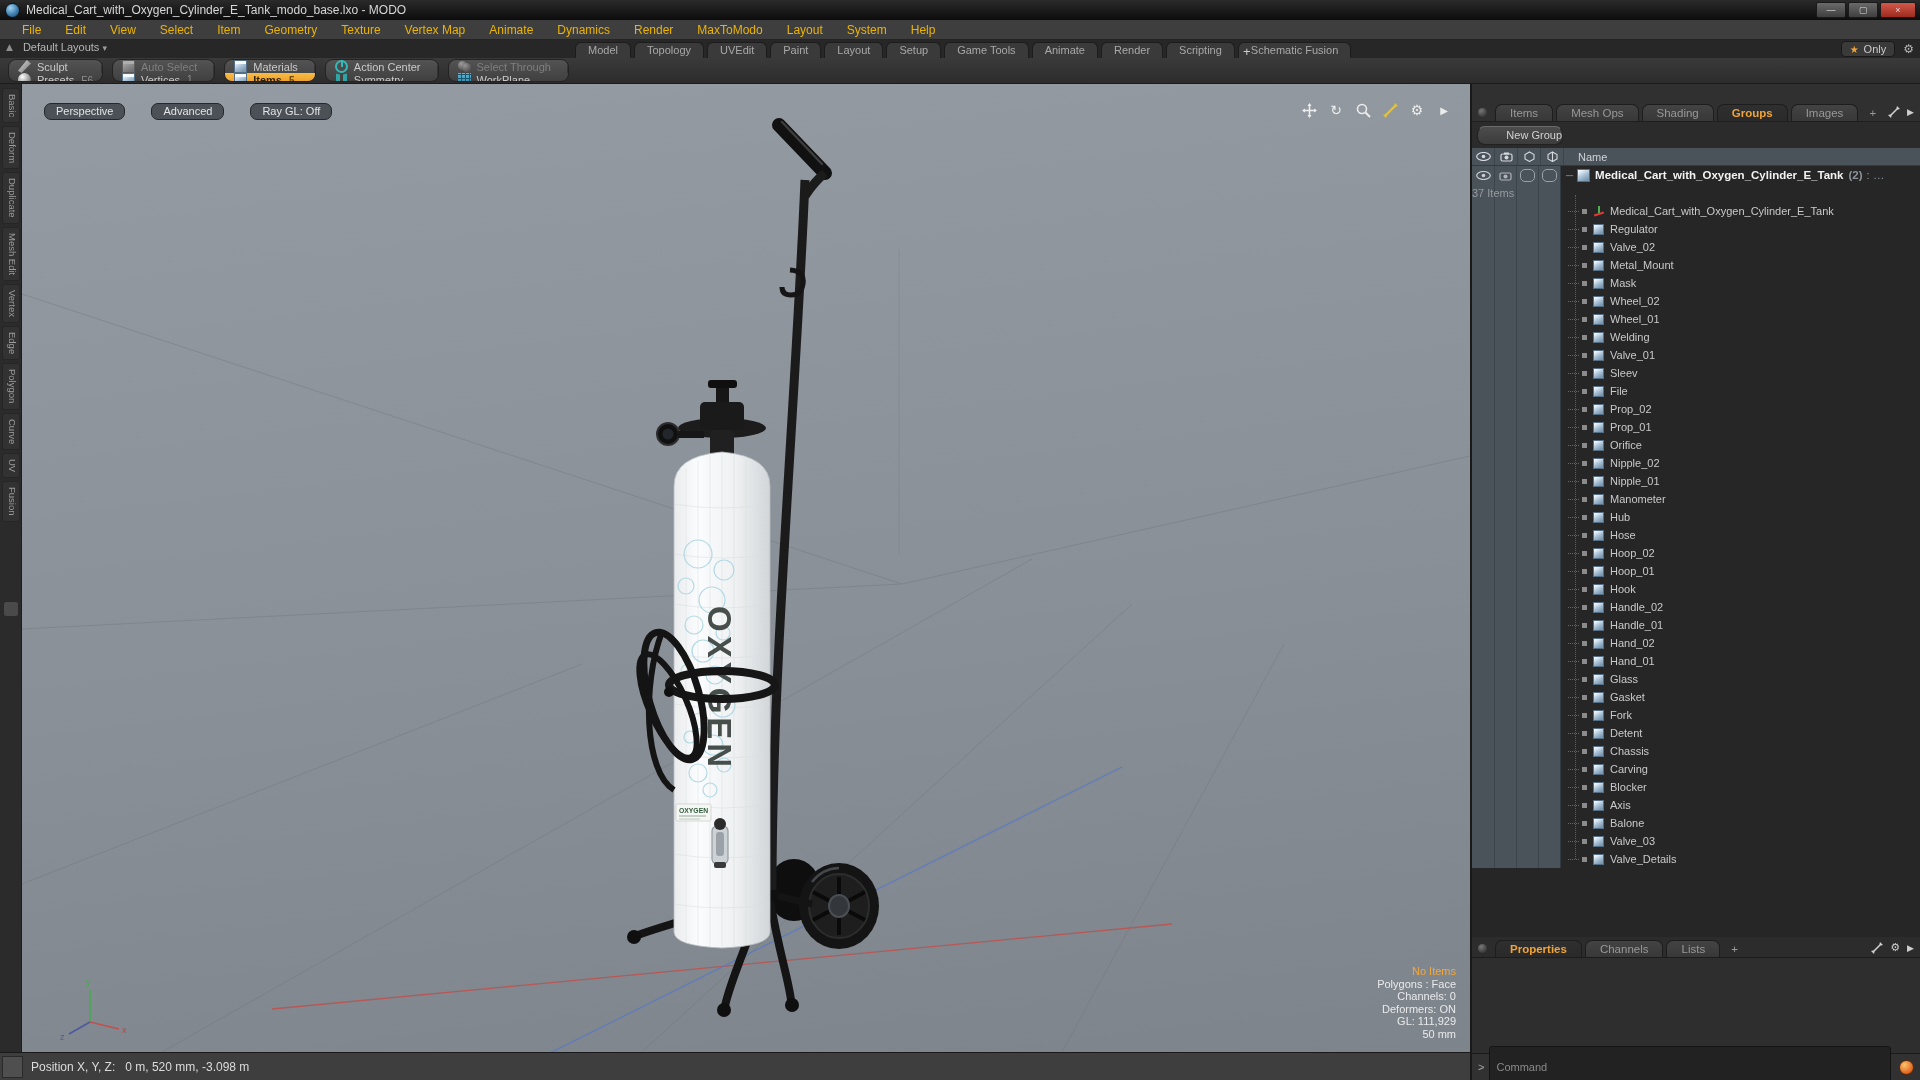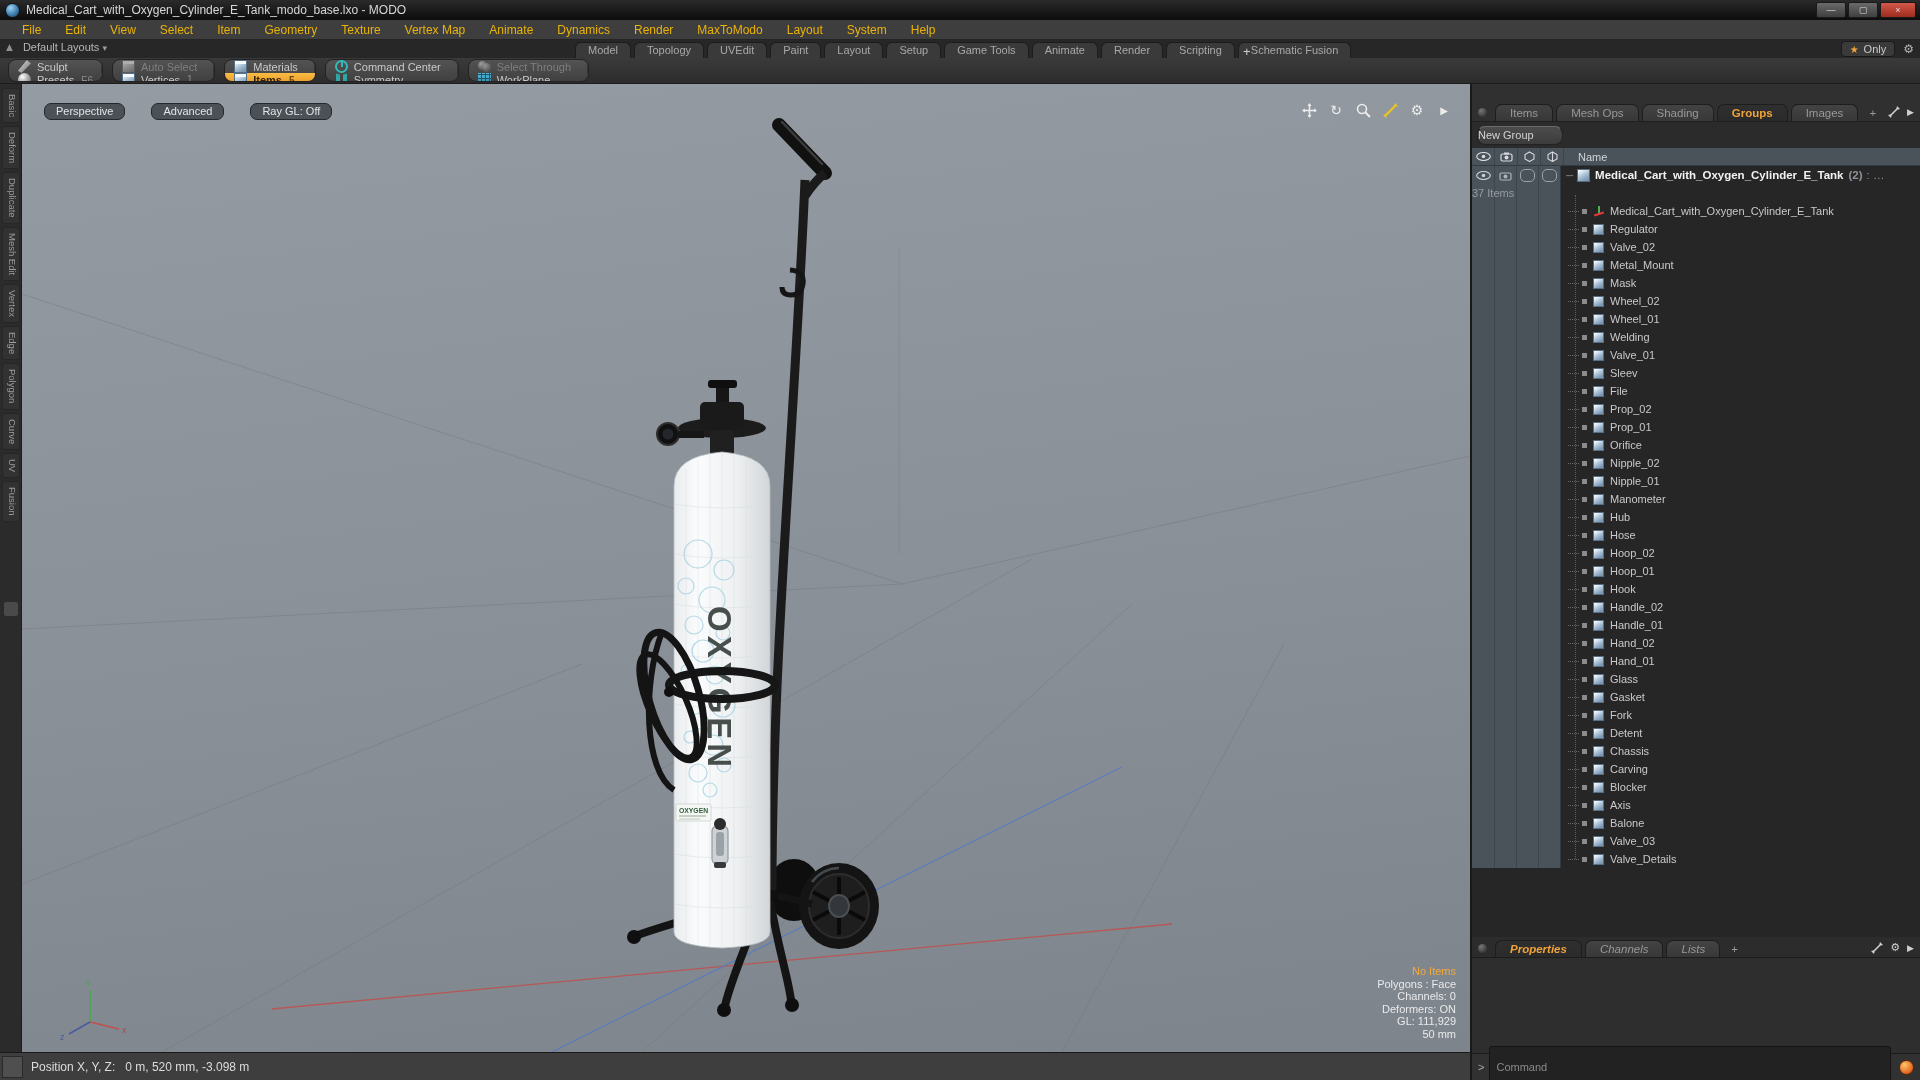--- a/index.html
+++ b/index.html
@@ -100,21 +100,21 @@
     border-left:2px solid #191919;display:flex;flex-direction:column;box-sizing:border-box;}
   .ptabs{display:flex;align-items:flex-end;height:20px;flex:none;padding-left:4px;position:relative;}
   .corner-orb{width:9px;height:9px;border-radius:50%;background:radial-gradient(circle at 35% 30%,#777,#222);
     margin:0 8px 4px 2px;flex:none;}
   .ptab{height:16px;line-height:16px;padding:0 14px;margin-right:3px;font-size:11.5px;color:#989898;
     background:linear-gradient(#434343,#383838);border:1px solid #1d1d1d;border-bottom:none;border-radius:7px 7px 0 0;}
   .ptab.selected{background:linear-gradient(#2f2f2f,#2a2a2a);color:#f0a339;font-weight:bold;}
   .ptab.addtab{padding:0 8px;border:none;background:none;color:#9a9a9a;}
   .ptabs-right{position:absolute;right:6px;bottom:3px;display:flex;align-items:center;gap:7px;color:#cfcfcf;}
   #newgroup-row{height:26px;flex:none;background:#2b2b2b;display:flex;align-items:center;padding-left:5px;border-top:1px solid #1f1f1f;}
-  #newgroup-btn{width:84px;height:17px;line-height:17px;text-align:left;font-size:11px;color:#d2d2d2;
+  #newgroup-btn{width:84px;height:17px;line-height:17px;text-align:right;font-size:11px;color:#d2d2d2;
     background:linear-gradient(#4c4c4c,#3c3c3c);border:1px solid #222;border-top-color:#6a6a6a;border-radius:8px;}
   #list-header{height:17px;flex:none;background:#4a525a;display:flex;align-items:center;position:relative;border-bottom:1px solid #333b42;}
   .hdr-cell{width:22px;height:100%;border-right:1px solid #3d454c;display:flex;align-items:center;justify-content:center;flex:none;}
   #hdr-name{color:#cfd4d8;font-size:11px;margin-left:14px;}
   #tree{flex:none;height:702px;position:relative;background:#262626;overflow:hidden;}
   #tree-cols{position:absolute;left:0;top:0;bottom:0;width:88px;background:#4a525a;border-right:1px solid #333b42;}
   #tree-cols .colline{position:absolute;top:0;bottom:0;width:1px;background:#3d454c;}
   #row1-icons{position:absolute;left:0;top:1px;width:88px;height:17px;z-index:3;display:flex;}
   .r1-cell{width:22px;display:flex;align-items:center;justify-content:center;}
   .chk{width:13px;height:11px;border:1px solid #98a0a8;border-radius:5px;}
@@ -261,21 +261,21 @@
         <div class="tb-btn selected">
           <span class="tb-icon cube"></span>
           <span>Items</span>
           <span class="tb-short">5</span>
         </div>
       </div>
     <div class="tb-group">
 
     <div class="tb-btn">
           <span class="tb-icon action-center"></span>
-          <span>Command Center</span>
+          <span>Action Center</span>
           <span class="tb-short"></span>
         </div>
         <div class="tb-btn">
           <span class="tb-icon symmetry"></span>
           <span>Symmetry</span>
           <span class="tb-short"></span>
         </div>
         <div class="tb-btn">
           <span class="tb-icon falloff"></span>
           <span>Falloff</span>
@@ -872,21 +872,21 @@
               <span class="t-icon"></span>
               <span>Valve_Details</span>
             </div>
           </div>
       </div>
     </div>
     <div id="tree-filler"></div>
 
     <div class="ptabs" style="background:#2c2c2c;">
       <span class="corner-orb"></span>
-      <span style="display:flex;align-items:flex-end;font-style:italic;">
+      <span style="display:flex;align-items:flex-end;">
 
       <span class="ptab selected">Properties</span>
           <span class="ptab">Channels</span>
           <span class="ptab">Lists</span>
         </span>
       <span class="ptab addtab">+</span>
       <span class="ptabs-right">
         <svg width="12" height="12" viewBox="0 0 12 12">
             <line x1="3" y1="9" x2="9" y2="3" stroke="#cfcfcf" stroke-width="1.6"></line>
             <path d="M9,0 L12,3 L8,4 Z" fill="#cfcfcf"></path>

